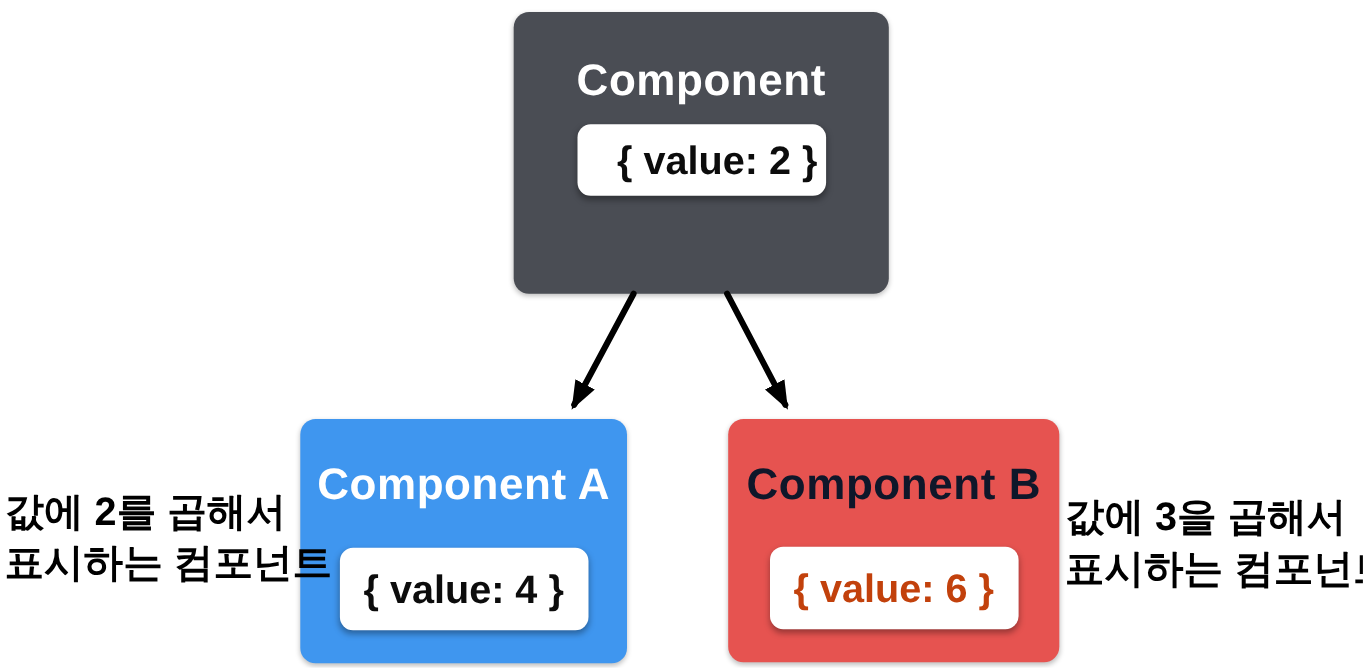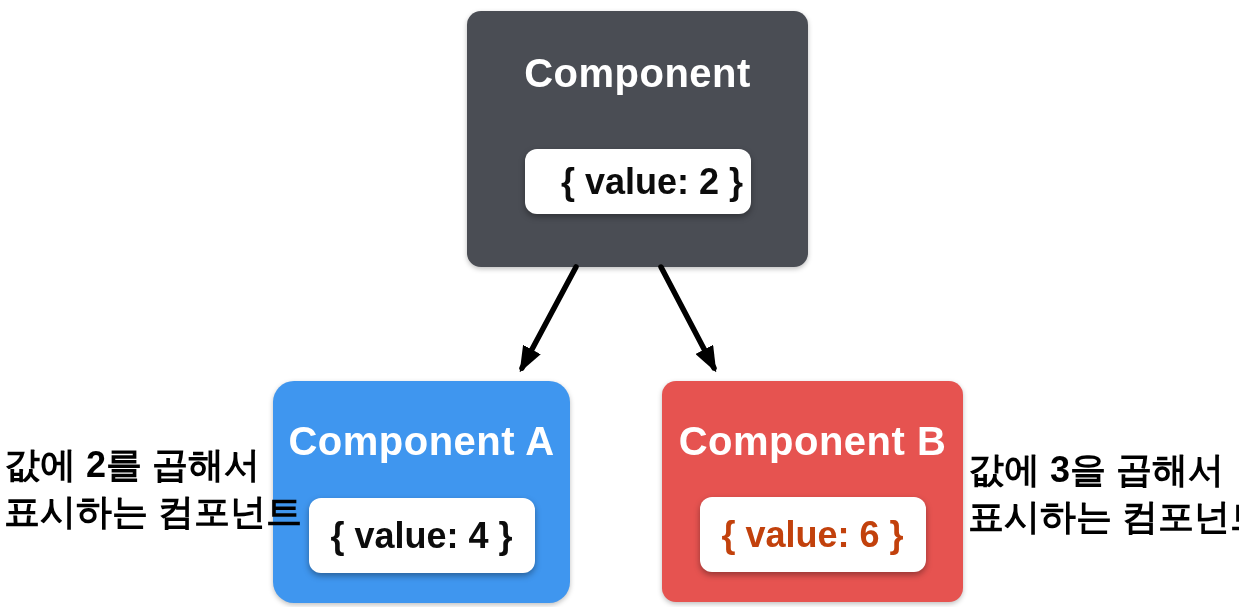--- a/index.html
+++ b/index.html
@@ -40,21 +40,21 @@
     align-items: center;
     justify-content: center;
     color: #0c0c0c;
     font-weight: bold;
     font-size: 36px;
     white-space: nowrap;
     box-sizing: border-box;
   }
   .node-parent  { left: 467px; top: 11px;  width: 341px; height: 256px; }
   .node-parent .node-title { margin-top: 38px; }
-  .node-parent .pill { margin-top: 52px; width: 226px; height: 65px; padding-left: 29px; }
+  .node-parent .pill { margin-top: 16px; width: 226px; height: 65px; padding-left: 29px; }
 
   .node-child-a { left: 273px; top: 381px; width: 297px; height: 222px; }
   .node-child-b { left: 662px; top: 381px; width: 301px; height: 221px; }
   .node-child-a .node-title, .node-child-b .node-title { margin-top: 36px; }
   .node-child-a .pill, .node-child-b .pill { margin-top: 33px; width: 226px; height: 75px; text-align: right; }
 
   .annotation {
     position: absolute;
     text-align: left;
     color: #000000;
@@ -86,27 +86,27 @@
   <svg class="arrow-layer" viewBox="0 0 1239 607" xmlns="http://www.w3.org/2000/svg">
     <defs>
       <marker id="arrowhead" markerUnits="userSpaceOnUse" markerWidth="26" markerHeight="20" refX="21" refY="10" orient="auto">
         <polygon points="0 0, 26 10, 0 20" style="fill: rgb(0, 0, 0);"></polygon>
       </marker>
     </defs>
     <line x1="576" y1="267" x2="522" y2="368" stroke-width="5.5" stroke-linecap="round" marker-end="url(#arrowhead)" style="stroke: rgb(0, 0, 0);"></line>
     <line x1="661" y1="267" x2="714" y2="368" stroke-width="5.5" stroke-linecap="round" marker-end="url(#arrowhead)" style="stroke: rgb(0, 0, 0);"></line>
   </svg>
 
-  <div class="node node-child-a" style="background-color: rgb(63, 150, 239); border-radius: 21px;">
+  <div class="node node-child-a" style="background-color: rgb(63, 150, 239);">
     <div class="node-title" style="color: rgb(255, 255, 255);">Component A</div>
     <div class="pill" style="color: rgb(12, 12, 12);">{ value: 4 }</div>
   </div>
 
   <div class="node node-child-b" style="background-color: rgb(230, 83, 80);">
-    <div class="node-title" style="color: #ffffff;">Component B</div>
+    <div class="node-title" style="color: #0f172a;">Component B</div>
     <div class="pill" style="color: #c2410c; margin-top: 32px;">{ value: 6 }</div>
   </div>
 
   <div class="annotation annotation-left">
     <div>값에 2를 곱해서</div>
     <div>표시하는 컴포넌트</div>
   </div>
 
   <div class="annotation annotation-right">
     <div>값에 3을 곱해서</div>

